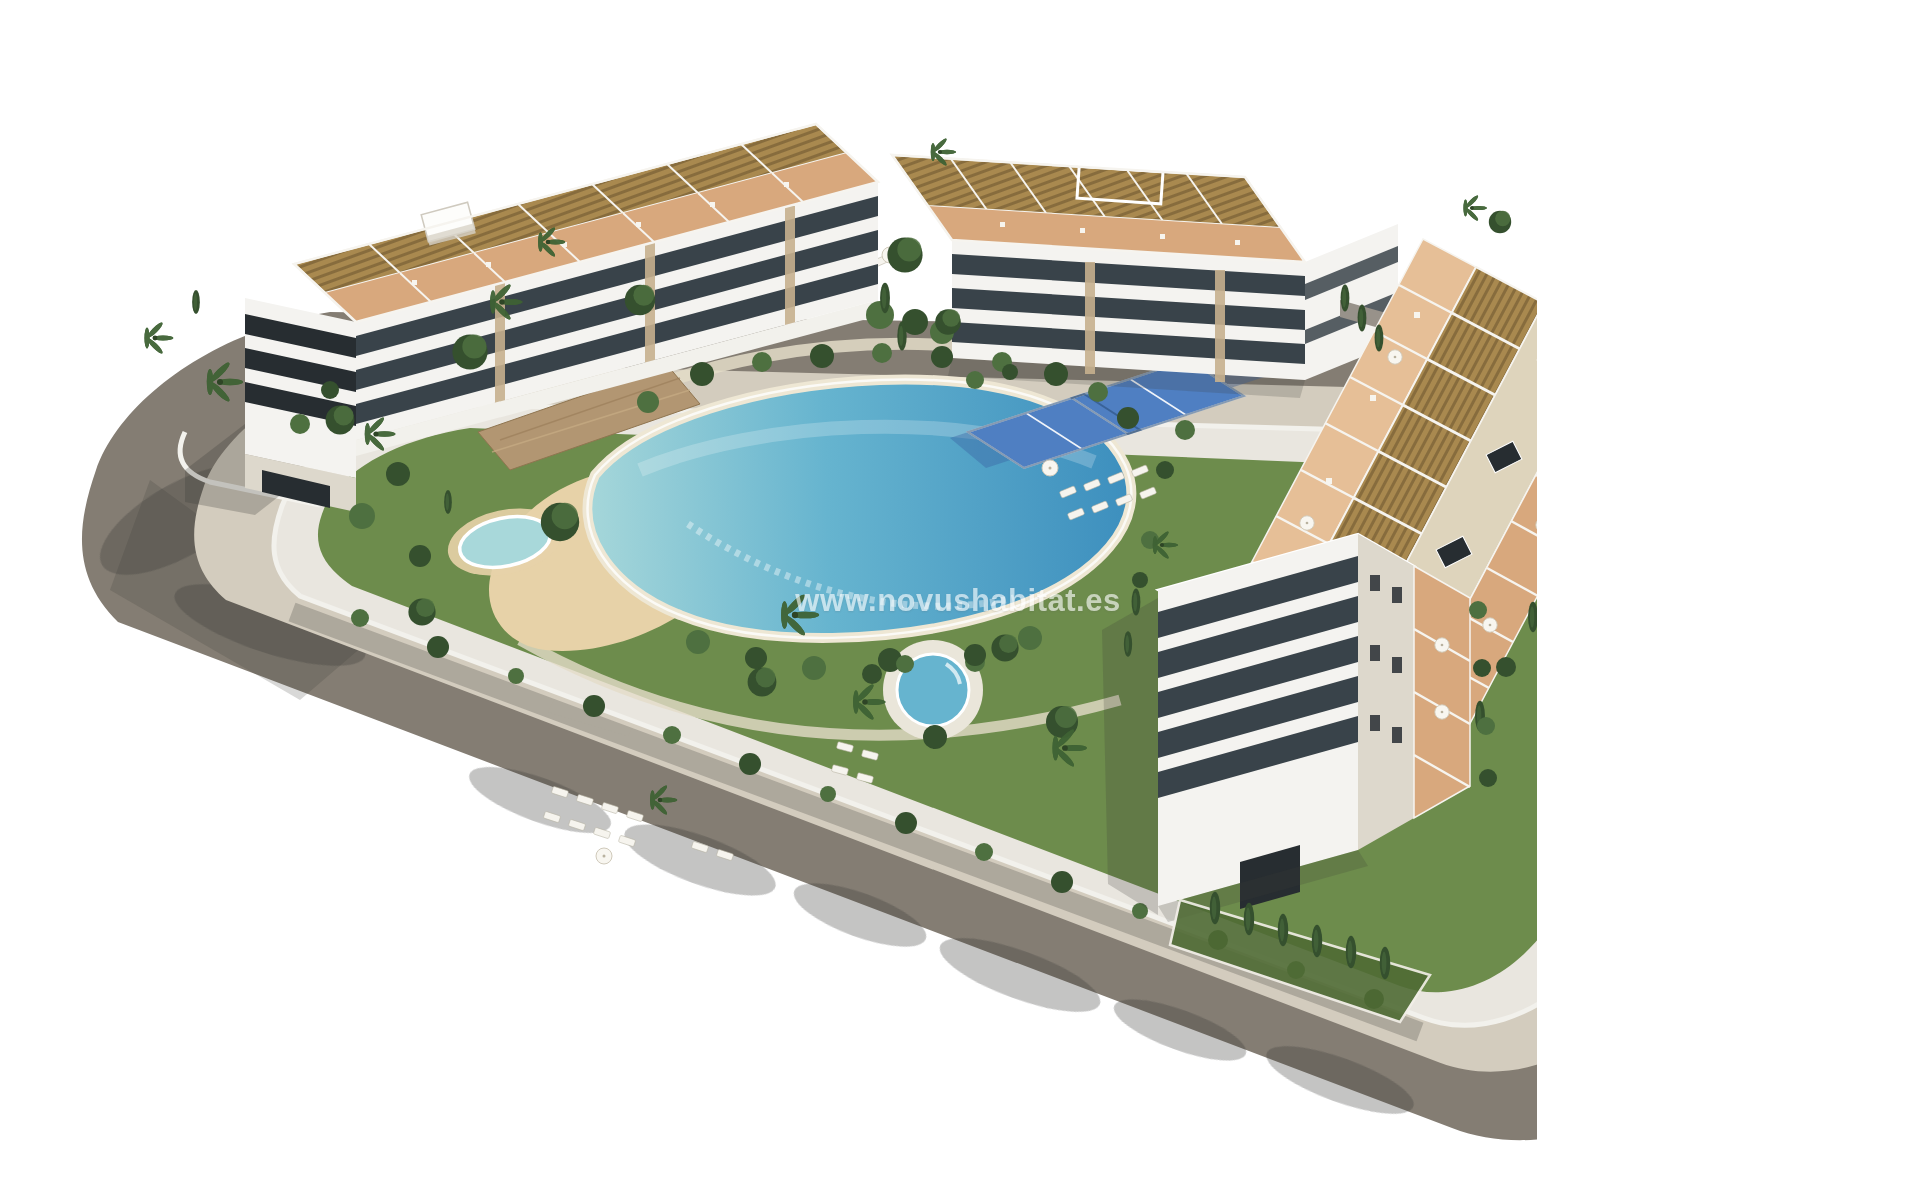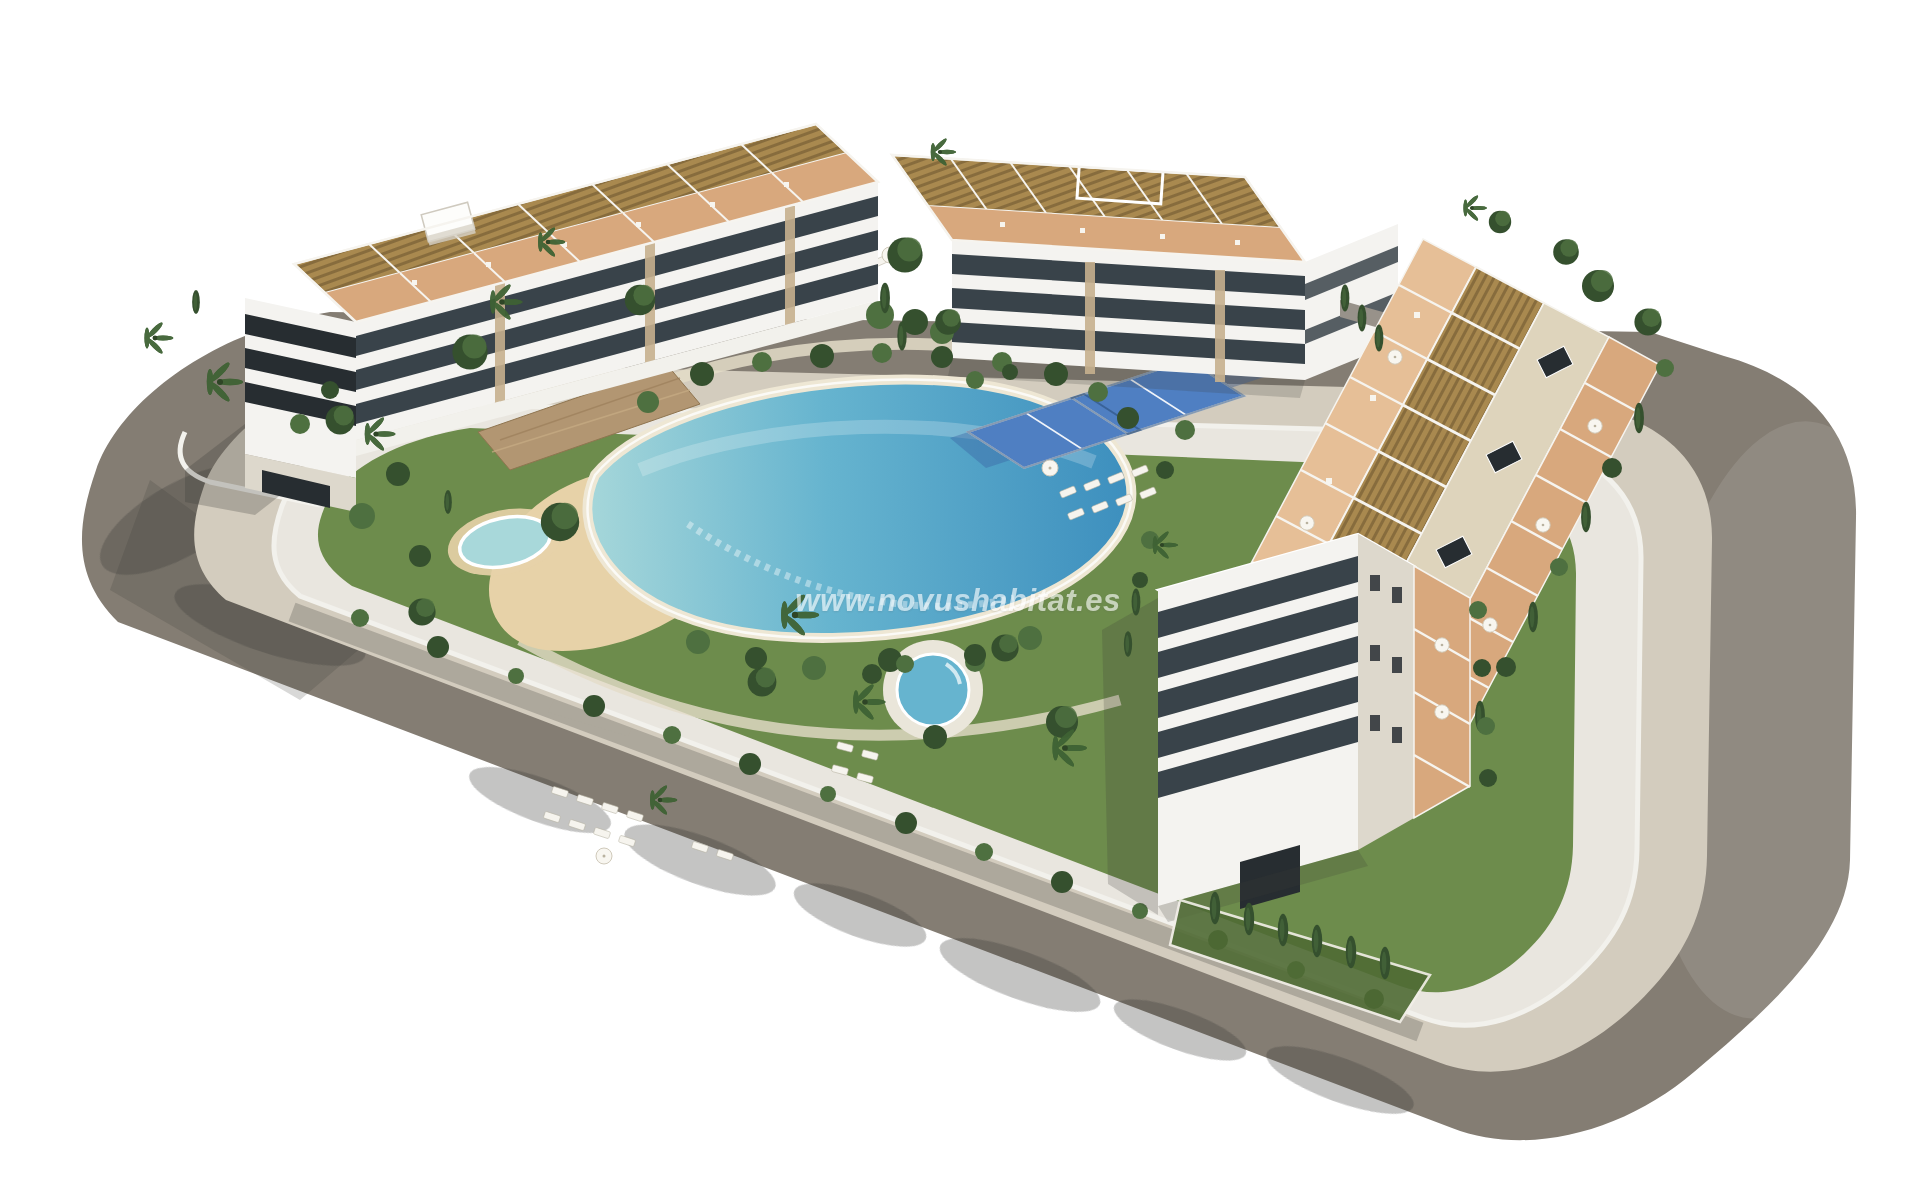--- a/index.html
+++ b/index.html
@@ -1,17 +1,17 @@
 <!DOCTYPE html>
 <html style="--background: #ffffff; --asphalt: #847d73; --asphalt_dark: #6b645c; --sidewalk: #d3ccbe; --plot_base: #e9e6df; --plot_wall: #f2f1ec; --facade_white: #f4f3f0; --facade_shade: #ddd8cc; --glazing_dark: #272d31; --glazing_blue: #39434a; --pergola: #a9894f; --pergola_slat: #7c6236; --roof_deck: #ded4bc; --terrace: #d8a87d; --terrace_light: #e6bf97; --lawn: #6d8c4c; --lawn_dark: #4f6b35; --tree_dark: #35502e; --tree_mid: #4e7040; --palm: #3f6234; --pool_deep: #3d8fbe; --pool_mid: #66b4cf; --pool_shallow: #a8d8da; --pool_beach: #e7d2a8; --stone_wall: #b29672; --court_blue: #4f7fc2; --court_blue_dark: #3a62a3; --lounger: #f6f4ee; --shadow: #3a3a38; --watermark: #ffffff;"><head>
 <meta charset="utf-8">
 <style>
   html,body{margin:0;padding:0;background:var(--background,#fff);}
   body{font-family:"Liberation Sans", sans-serif;}
-  .stage{position:relative;width:1920px;height:1200px;background:var(--background,#fff);overflow:hidden;font-style:italic;}
+  .stage{position:relative;width:1537px;height:1200px;background:var(--background,#fff);overflow:hidden;}
   .stage svg{position:absolute;left:0;top:0;}
   .watermark{
     position:absolute;left:958px;top:601px;transform:translate(-50%,-50%);
     font-size:31px;font-weight:bold;letter-spacing:.5px;white-space:nowrap;
     color:var(--watermark,#fff);opacity:.62;text-shadow:0 1px 2px rgba(90,90,90,.25);
     user-select:none;pointer-events:none;
   }
   
   .f-asphalt{fill:var(--asphalt)}
   .f-sidewalk{fill:var(--sidewalk)} .f-plot{fill:var(--plot_base)} .f-wall{fill:var(--plot_wall)}

